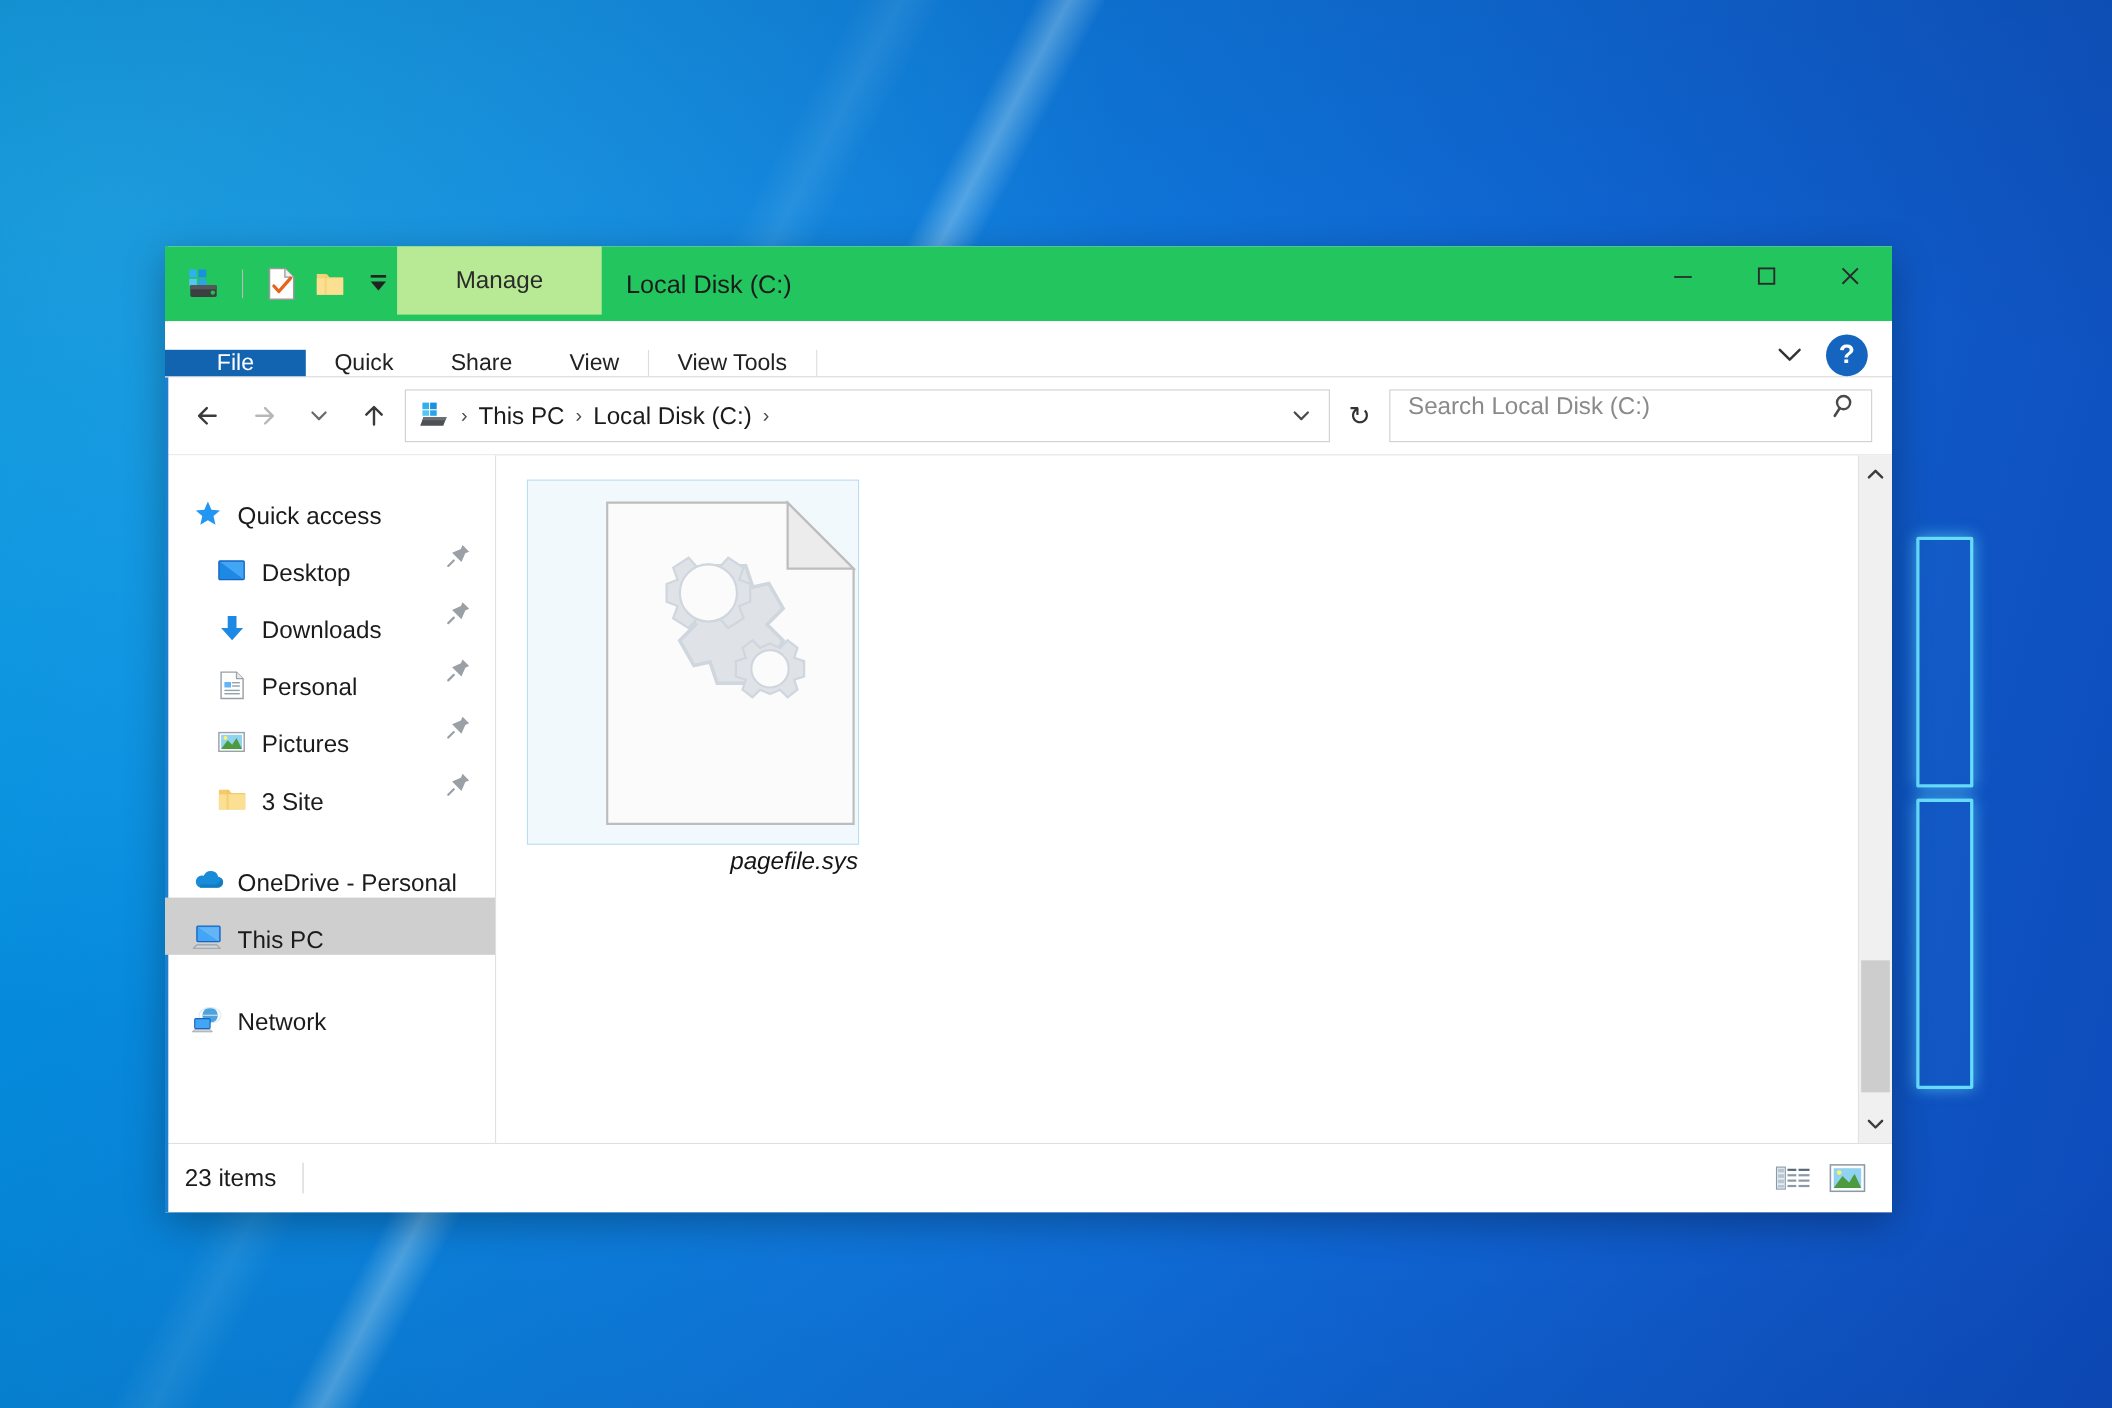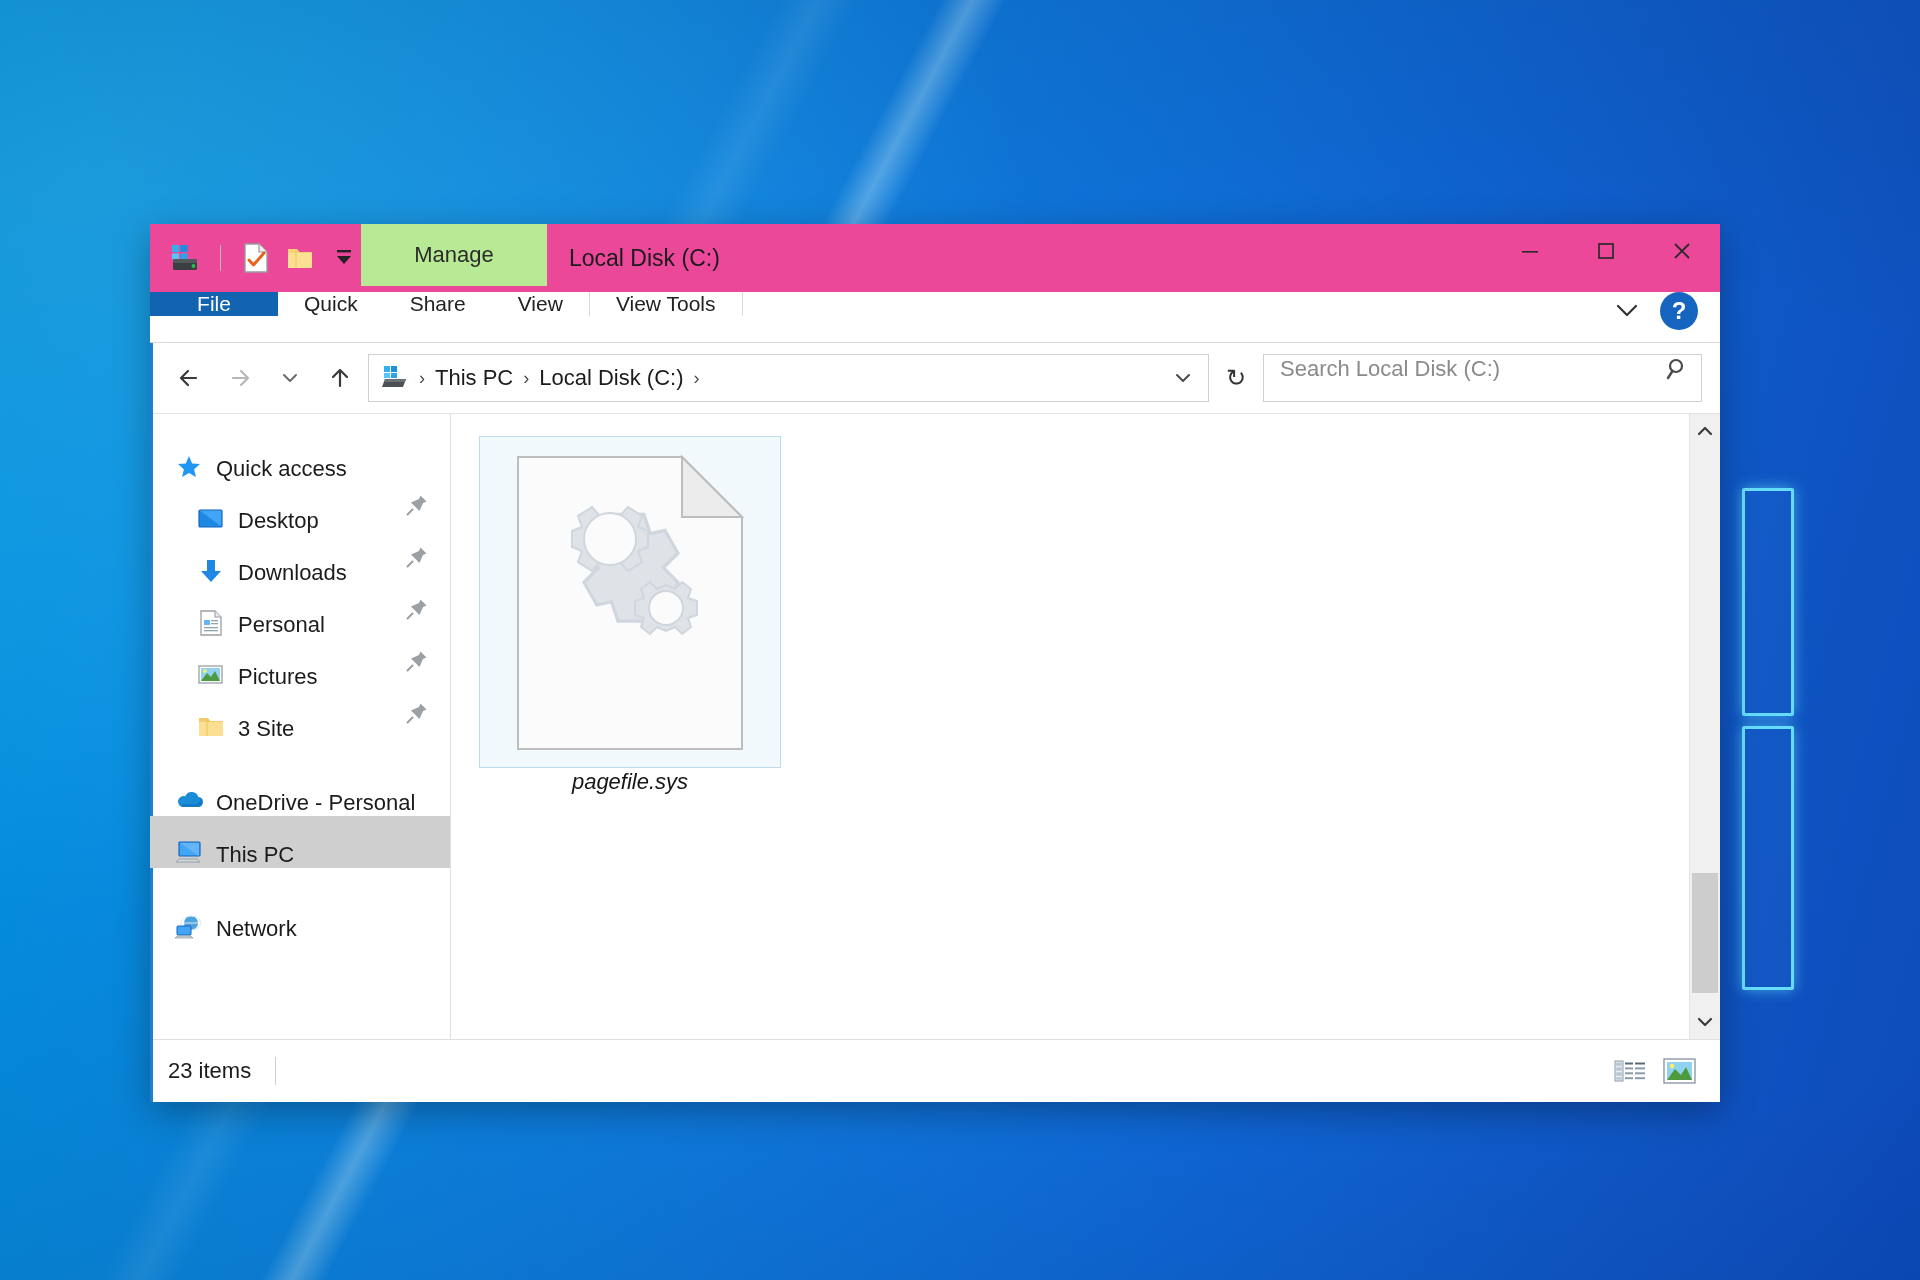--- a/index.html
+++ b/index.html
@@ -25,33 +25,33 @@
   #lb1{left:1742px;top:488px;width:46px;height:222px;}
   #lb2{left:1742px;top:726px;width:46px;height:258px;}
 
   
   #win{position:absolute;left:150px;top:224px;width:1570px;height:878px;
     background:#ffffff;box-shadow:0 10px 34px rgba(0,0,0,.30);
     display:flex;flex-direction:column;}
   .win-border-left{position:absolute;left:0;top:0;width:3px;height:100%;background:#1d7fd4;}
 
   
-  .titlerow{height:68px;display:flex;align-items:stretch;position:relative;background:#ec4899;}
+  .titlerow{height:68px;display:flex;align-items:stretch;position:relative;background:#22c55e;}
   .qat{display:flex;align-items:center;gap:10px;padding-left:18px;}
   .qat-sep{width:1px;height:26px;background:#b9b9b9;margin:0 8px;}
   .qat-btn{width:34px;height:34px;display:flex;align-items:center;justify-content:center;cursor:default;}
   .ctxgroup{width:186px;display:flex;align-items:flex-start;justify-content:center;}
   .ctxtab{background:#b8ea95;width:100%;height:62px;display:flex;align-items:center;justify-content:center;
     font-size:22px;color:#2b2b2b;}
   .wintitle{flex:1;display:flex;align-items:center;padding-left:22px;font-size:23px;color:#1b1b1b;}
   .caption{display:flex;align-items:flex-start;}
   .capbtn{width:76px;height:54px;display:flex;align-items:center;justify-content:center;cursor:default;}
 
   
-  .tabrow{height:50px;display:flex;align-items:flex-start;position:relative;background:#fff;border-bottom:1px solid #d9d9d9;}
+  .tabrow{height:50px;display:flex;align-items:flex-end;position:relative;background:#fff;border-bottom:1px solid #d9d9d9;}
   .tab{display:flex;align-items:center;justify-content:center;font-size:21px;color:#222;padding:0 26px;cursor:default;}
   .tab.file{background:#1364b0;color:#fff;width:128px;padding:0;}
   .tab.drive{border-left:1px solid #dcdcdc;border-right:1px solid #dcdcdc;}
   .tabrow .spacer{flex:1;}
   .ribbon-ctl{display:flex;align-items:center;gap:16px;padding-right:22px;}
   .chev{width:34px;height:34px;display:flex;align-items:center;justify-content:center;cursor:default;}
   .helpbtn{width:38px;height:38px;border-radius:50%;background:#1565c0;color:#fff;display:flex;
     align-items:center;justify-content:center;font-size:24px;font-weight:bold;cursor:default;}
 
   
@@ -76,21 +76,21 @@
   .navitem{height:52px;display:flex;align-items:flex-end;padding-left:22px;font-size:22px;color:#1b1b1b;cursor:default;position:relative;}
   .navitem .ico{width:34px;height:30px;display:flex;align-items:center;justify-content:center;margin-right:10px;flex:0 0 auto;}
   .navitem.child{padding-left:44px;}
   .navitem.sel{background:#cfcfcf;}
   .navitem .pin{position:absolute;right:20px;top:50%;transform:translateY(-50%);}
   .navgap{height:22px;}
 
   .content{flex:1;display:flex;min-width:0;}
   .files{flex:1;padding:22px 0 0 28px;}
   .fileitem{width:300px;height:330px;border:1px solid #bcdcf2;background:#f2f9fd;
-    display:flex;flex-direction:column;align-items:center;justify-content:flex-start;cursor:default;font-style:italic;}
+    display:flex;flex-direction:column;align-items:flex-end;justify-content:flex-start;cursor:default;font-style:italic;}
   .filethumb{margin-top:16px;}
   .filename{margin-top:12px;font-size:22px;color:#151515;}
 
   .vscroll{width:30px;background:#f0f0f0;border-left:1px solid #e2e2e2;display:flex;flex-direction:column;}
   .sbtn{height:34px;display:flex;align-items:center;justify-content:center;cursor:default;}
   .strack{flex:1;position:relative;}
   .sthumb{position:absolute;left:2px;right:2px;top:auto;bottom:12px;height:120px;background:#cdcdcd;cursor:default;}
 
   
   .status{height:62px;border-top:1px solid #e0e0e0;display:flex;align-items:center;padding:0 18px;background:#fff;}

